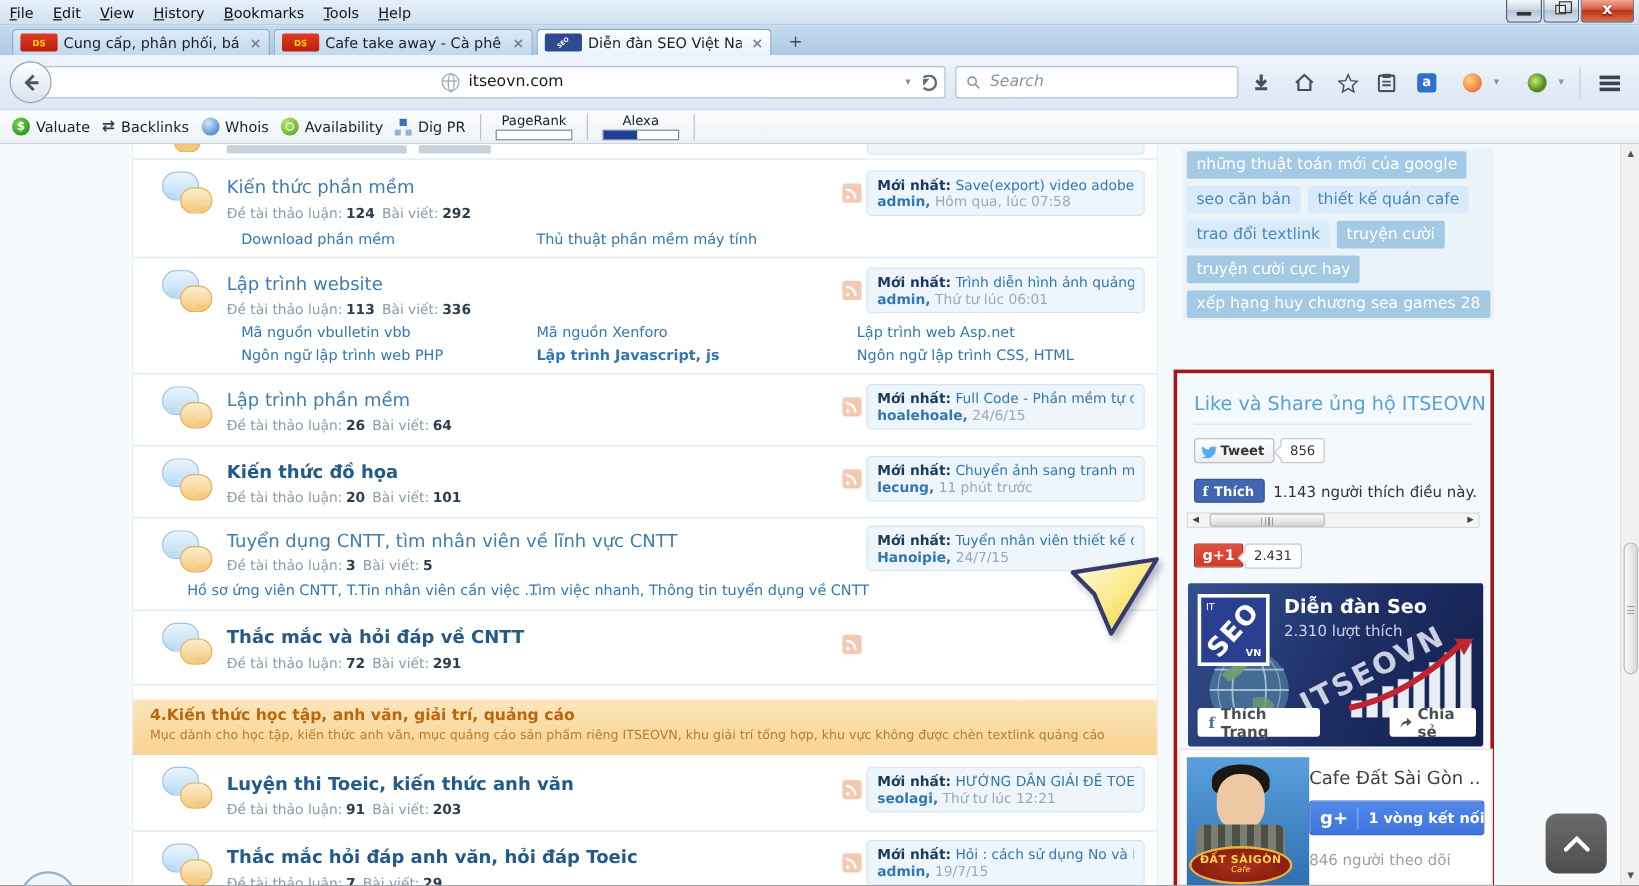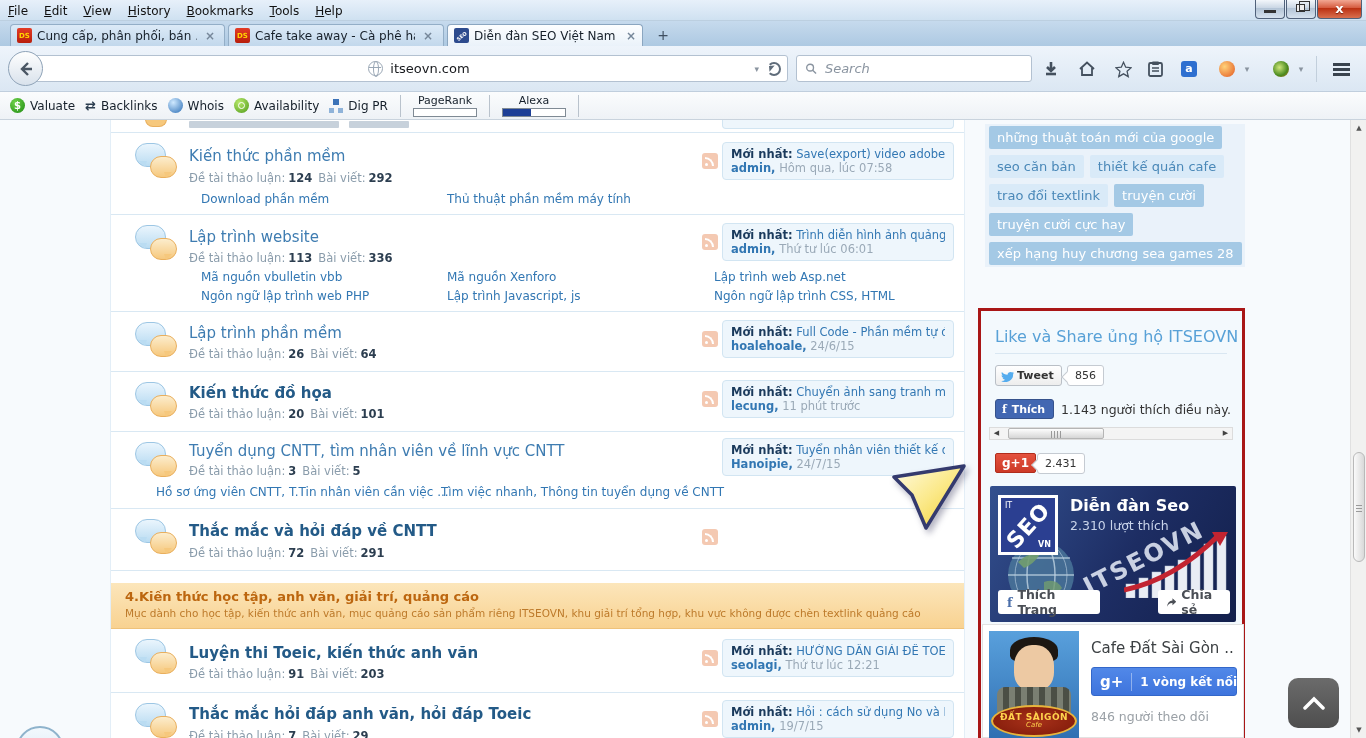--- a/index.html
+++ b/index.html
@@ -20,21 +20,21 @@
   .glyph-res{position:absolute;left:9px;top:4px;width:9px;height:8px;border:1.5px solid #333;background:#eee;}
   .glyph-res::before{content:'';position:absolute;left:2px;top:-4px;width:9px;height:8px;border:1.5px solid #333;}
   .glyph-x{position:absolute;left:0;top:0;width:100%;text-align:center;color:#fff;font-weight:bold;font-size:13px;line-height:17px;text-shadow:0 1px 1px #7a2210;}
   .tabstrip{position:absolute;left:0;top:21px;width:1366px;height:25px;
     background:linear-gradient(#c6daed,#adc9e2);}
   .tab{position:absolute;top:3px;height:22px;border:1px solid #93aec7;border-bottom:none;
     border-radius:4px 4px 0 0;background:linear-gradient(#dceaf7,#c2d8ec);display:flex;align-items:center;
     padding:0 6px;font-size:12px;color:#17202a;}
   .tab.active{background:linear-gradient(#fdfeff,#eaf2fa);border-color:#8ba6c0;}
   .tab .t-title{white-space:nowrap;overflow:hidden;max-width:160px;margin:0 6px 0 5px;}
-  .favicon{width:15px;height:15px;border-radius:2px;flex:none;display:flex;align-items:center;justify-content:center;
+  .favicon{width:31px;height:15px;border-radius:2px;flex:none;display:flex;align-items:center;justify-content:center;
     font-weight:bold;}
   .fav-ds{background:linear-gradient(#e33b25,#b81f0c);color:#ffd400;font-size:7px;}
   .fav-seo{background:#2d4b8e;color:#fff;font-size:5px;}
   .fav-seo span{transform:rotate(-40deg);display:block;font-weight:bold;}
   .tab-close{color:#7b8globo;color:#76879a;font-size:12px;font-weight:bold;margin-left:2px;cursor:default;}
   .tab-close::before{content:'×';}
   .newtab{position:absolute;top:5px;width:26px;height:19px;border-radius:3px;text-align:center;
     font-size:14px;color:#3f4f61;line-height:18px;}
   
   .navbar{position:absolute;left:0;top:46px;width:1366px;height:46px;
@@ -152,21 +152,21 @@
   .seo-logo .tl{position:absolute;left:4px;top:3px;font-size:8px;color:#fff;font-weight:normal;}
   .seo-logo .br{position:absolute;right:4px;bottom:3px;font-size:8px;color:#fff;font-weight:bold;}
   .fbp-title{position:absolute;left:80px;top:10px;font-size:16px;font-weight:bold;color:#fff;}
   .fbp-likes{position:absolute;left:80px;top:32px;font-size:12.5px;color:#c9d4ea;}
   .fbp-btn{position:absolute;bottom:8px;height:24px;background:#fff;border-radius:3px;display:flex;align-items:center;gap:5px;
     padding:0 9px;font-size:12.5px;font-weight:bold;color:#4b4f56;}
   .globe-art{position:absolute;left:14px;top:52px;opacity:.9;}
   .chart-art{position:absolute;right:2px;bottom:24px;}
   
   .gcard{position:absolute;left:982px;top:504px;width:262px;height:114px;background:#fff;border:1px solid #e2e2e2;}
-  .gphoto{position:absolute;left:6px;top:6px;width:90px;height:108px;background:linear-gradient(#59a0dc,#2f6fb2);overflow:hidden;}
+  .gphoto{position:absolute;left:6px;top:6px;width:102px;height:108px;background:linear-gradient(#59a0dc,#2f6fb2);overflow:hidden;}
   .face{position:absolute;left:25px;top:14px;width:40px;height:46px;background:#edc9a3;border-radius:45% 45% 40% 40%;}
   .hair{position:absolute;left:21px;top:6px;width:48px;height:26px;background:#1d1712;border-radius:50% 50% 30% 30%;}
   .shirt{position:absolute;left:8px;top:56px;width:74px;height:30px;background:
     repeating-linear-gradient(90deg,#7a7f72 0 6px,#4b4f45 6px 12px);border-radius:8px 8px 0 0;}
   .gbadge{position:absolute;left:2px;bottom:2px;width:86px;height:32px;background:radial-gradient(#a8321a,#7d1808);
     border:2px solid #e8b43c;border-radius:50%;text-align:center;color:#ffd34d;}
   .gbadge .b1t{font-size:9px;font-weight:bold;margin-top:5px;letter-spacing:.5px;}
   .gbadge .b2t{font-size:7px;font-style:italic;margin-top:-1px;}
   .gc-title{position:absolute;left:108px;top:14px;font-size:15px;color:#3c4043;white-space:nowrap;}
   .gc-btn{position:absolute;left:108px;top:42px;width:146px;height:29px;background:linear-gradient(#5188e8,#3e74dd);
@@ -361,21 +361,21 @@
         <div class="node-icon">
             <div class="bub b1"></div>
             <div class="bub b2"></div>
           </div>
         <a class="ftitle" style="top:13px;">Lập trình website</a>
         <div class="fstats" style="top:36px;"><span>Đề tài thảo luận:</span><b>113</b><span>Bài viết:</span><b>336</b></div>
         <a class="sub c1" style="top:55px;">Mã nguồn vbulletin vbb</a>
         <a class="sub c2" style="top:55px;">Mã nguồn Xenforo</a>
         <a class="sub c3" style="top:55px;">Lập trình web Asp.net</a>
         <a class="sub c1" style="top:74px;">Ngôn ngữ lập trình web PHP</a>
-        <a class="sub c2" style="top:74px;">Lập trình Javascript, js</a>
+        <a class="sub c2" style="top:74px;font-weight:bold;">Lập trình Javascript, js</a>
         <a class="sub c3" style="top:74px;">Ngôn ngữ lập trình CSS, HTML</a>
         <span class="rss" style="top:19px;"></span>
         <div class="latest" style="top:8px;">
           <div class="l1"><span class="llabel">Mới nhất:</span> <a class="llink">Trình diễn hình ảnh quảng cáo...</a></div>
           <div class="l2"><a class="luser">admin,</a> <span class="ldate">Thứ tư lúc 06:01</span></div>
         </div>
       </div>
 
       <div class="frow" style="height:60px;">
         <div class="node-icon">

